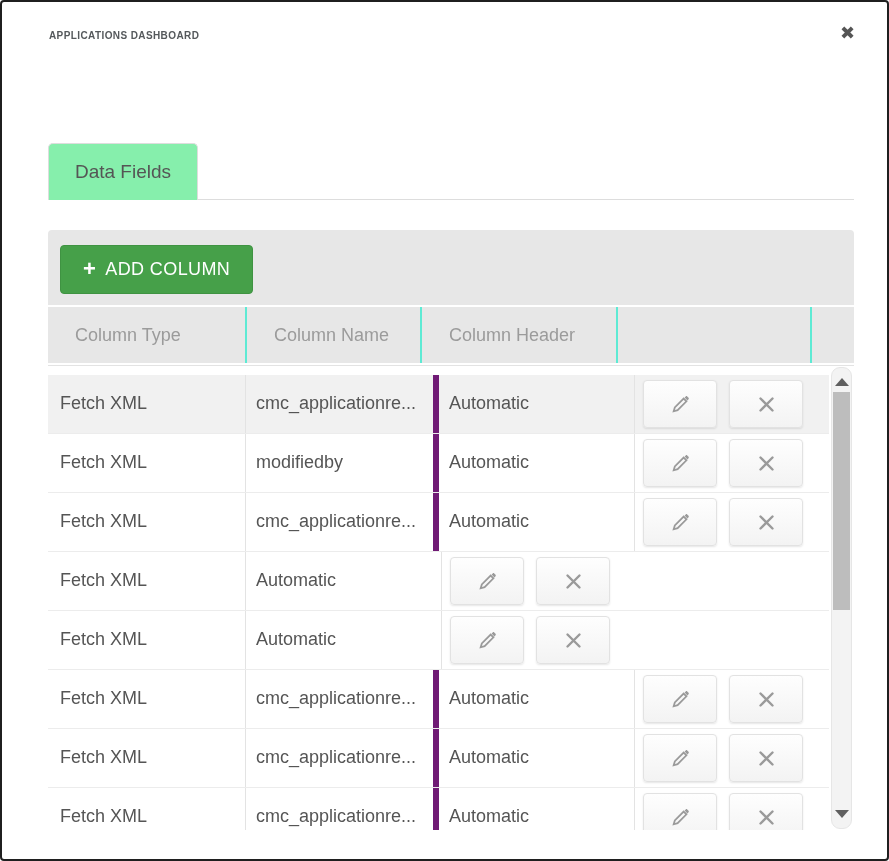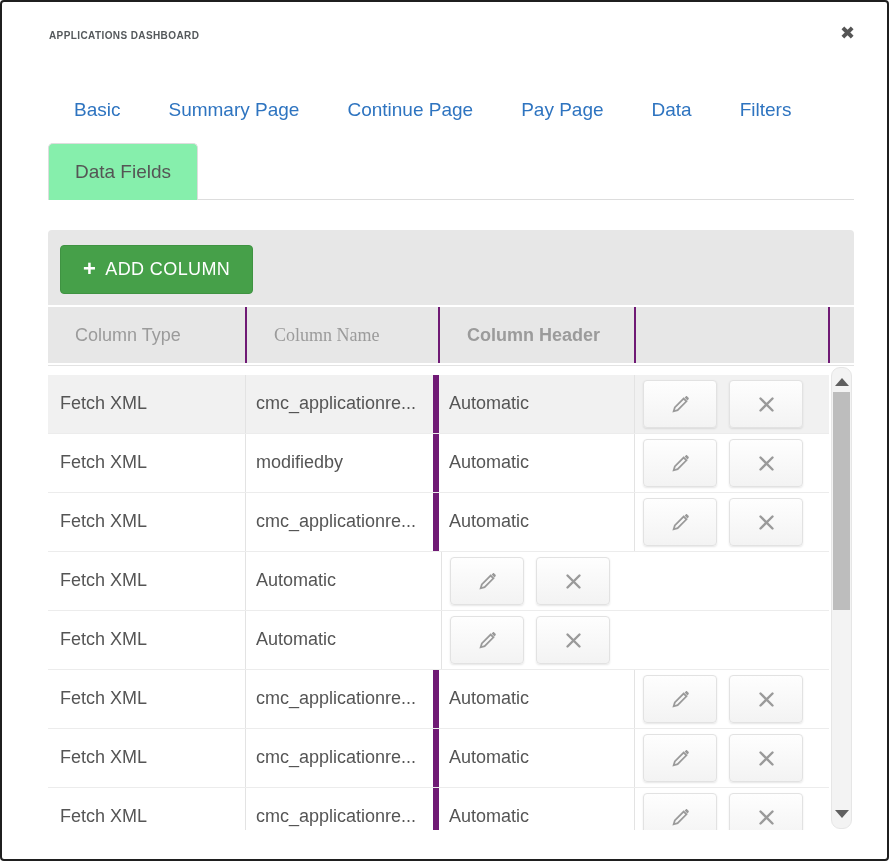--- a/index.html
+++ b/index.html
@@ -49,30 +49,30 @@
   .add-column-btn{
     position:absolute;left:12px;top:15px;height:49px;
     border:1px solid #3f9342;border-radius:4px;cursor:pointer;
     background:var(--accent-green,#46a049);color:#fff;
     font-family:inherit;font-size:18px;letter-spacing:.4px;
     padding:0 22px;display:flex;align-items:center;gap:9px;
   }
   .add-column-btn .plus{font-size:22px;font-weight:bold;line-height:1;margin-top:-2px;}
   .grid-header{
     position:absolute;left:0;top:77px;width:806px;height:56px;
-    display:flex;column-gap:2px;background:#701a75;
+    display:flex;column-gap:2px;background:#5eead4;
   }
   .grid-header .hcell{
     box-sizing:border-box;background:var(--panel-gray,#e7e7e7);
     line-height:56px;font-size:18px;color:var(--text-muted,#9b9b9b);
     padding-left:27px;white-space:nowrap;overflow:hidden;
   }
   .hcell.h1{width:197px;}
-  .hcell.h2{width:191px;font-family:Liberation Serif, serif;}
-  .hcell.h3{width:194px;font-weight:bold;}
+  .hcell.h2{width:173px;}
+  .hcell.h3{width:194px;}
   .hcell.h4{width:192px;padding-left:0;}
   .hcell.h5{flex:1;padding-left:0;}
   .grid-viewport{
     position:absolute;left:0;top:135px;width:806px;height:465px;
     box-sizing:border-box;border-top:1px solid #e3e3e3;
     overflow:hidden;
   }
   .rows-list{position:absolute;left:0;top:1px;width:781px;margin-top:8px;}
   .grid-row{
     box-sizing:border-box;height:59px;display:flex;
@@ -115,28 +115,20 @@
 <body>
 
 <div class="dialog">
 
   <div class="dialog-title">APPLICATIONS DASHBOARD</div>
 
   <button class="close-btn">
     <span>✖</span>
   </button>
 
-  <div class="tabs-nav">
-    <span class="tab-link">Basic</span>
-    <span class="tab-link">Summary Page</span>
-    <span class="tab-link">Continue Page</span>
-    <span class="tab-link">Pay Page</span>
-    <span class="tab-link">Data</span>
-    <span class="tab-link">Filters</span>
-  </div>
 
   <div class="subtab-line"></div>
   <div class="subtab">Data Fields</div>
 
   <div class="grid-panel">
 
     <div class="grid-toolbar">
       <button class="add-column-btn">
         <span class="plus">+</span>
         <span>ADD COLUMN</span>

